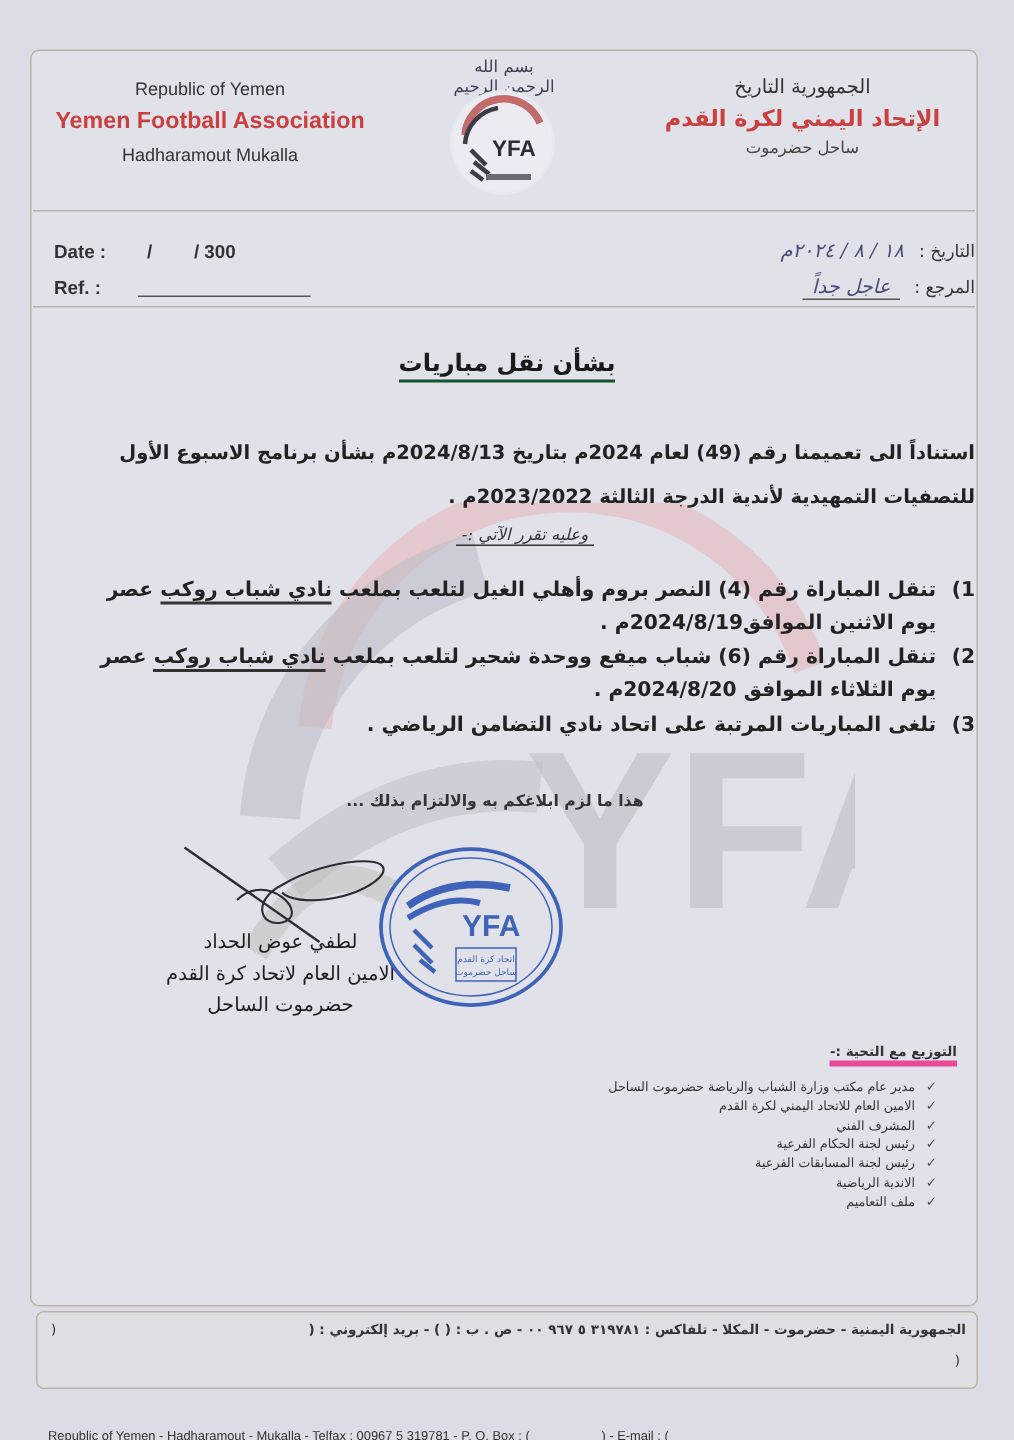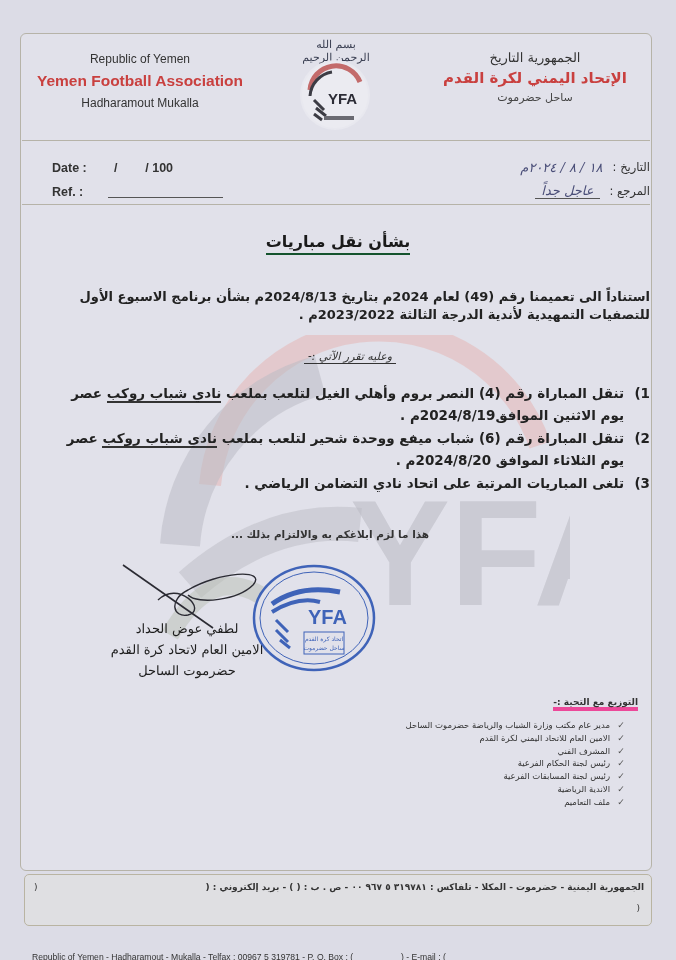--- a/index.html
+++ b/index.html
@@ -35,35 +35,35 @@
   .en-title { font-family:"Liberation Sans", sans-serif; font-size:15.5px; font-weight:bold; color:#c9403f; margin:6px 0 6px; }
   .ar-block { position:absolute; right:26px; top:50px; width:230px; text-align:center; direction:rtl; }
   .ar-small { font-family:"DejaVu Serif", serif; font-size:13px; color:#333; }
   .ar-title { font-family:"DejaVu Sans", sans-serif; font-size:15px; font-weight:bold; color:#c9403f; margin:4px 0 4px; }
   .ar-sub { font-family:"DejaVu Sans", sans-serif; font-size:11px; color:#444; }
 
   .basmala { position:absolute; left:300px; top:38px; width:72px; font-family:"DejaVu Serif", serif; font-size:11px; color:#3a3f52; text-align:center; direction:rtl; }
   .logo { position:absolute; left:300px; top:60px; width:70px; height:70px; border-radius:50%; background:#e8e8ef; }
 
   
-  .meta-en { position:absolute; left:36px; top:156px; font-family:"Liberation Sans", sans-serif; font-size:12.5px; color:#333; font-weight:bold;margin-left:16px; }
+  .meta-en { position:absolute; left:36px; top:156px; font-family:"Liberation Sans", sans-serif; font-size:12.5px; color:#333; font-weight:bold; }
   .meta-row { height:24px; display:flex; align-items:center; }
   .meta-label { width:62px; }
   .ref-line { display:inline-block; width:115px; border-bottom:1px solid #555; margin-left:-6px; height:10px; }
   .meta-ar { position:absolute; right:26px; top:155px; direction:rtl; font-size:11.5px; color:#333; }
   .meta-ar .meta-row { justify-content:flex-start; }
   .hand { font-family:"DejaVu Serif", serif; font-style:italic; color:#4a4e78; font-size:13px; margin-right:10px; }
   .hand-line { border-bottom:1px solid #555; padding:0 6px; }
 
   
   .title-block { position:absolute; left:40px; top:228px; width:596px; text-align:center; direction:rtl; }
   .title1 { font-size:16px; font-weight:bold; color:#1a1a1a; }
   .title2 { font-size:16px; font-weight:bold; color:#1a1a1a; display:inline-block; margin-top:4px; border-bottom:2px solid #14532d; padding-bottom:2px; }
 
-  .intro { position:absolute; left:50px; top:288px; width:600px; direction:rtl; text-align:right; font-size:13px; line-height:18px; font-weight:bold; color:#222; }
+  .intro { position:absolute; left:50px; top:288px; width:600px; direction:rtl; text-align:right; font-size:13px; line-height:29px; font-weight:bold; color:#222; }
 
   .decision { position:absolute; left:290px; top:350px; width:120px; text-align:center; direction:rtl; font-family:"DejaVu Serif", serif; font-style:italic; font-size:11px; color:#333; }
   .decision span { border-bottom:1px solid #333; padding:0 4px; }
 
   .items { position:absolute; left:50px; top:382px; width:600px; direction:rtl; text-align:right; font-size:13.5px; font-weight:bold; color:#222; }
   .item { display:flex; line-height:22px; margin-bottom:1px; }
   .item .num { width:26px; flex:none; }
   .item .txt { flex:1; }
   .ul { border-bottom:2px solid #333; }
 
@@ -125,21 +125,21 @@
 
   <div class="ar-block">
     <div class="ar-small">الجمهورية التاريخ</div>
     <div class="ar-title">الإتحاد اليمني لكرة القدم</div>
     <div class="ar-sub">ساحل حضرموت</div>
   </div>
 
   <div class="meta-en">
     <div class="meta-row">
       <span class="meta-label">Date :</span>
-      <span style="white-space:pre;">/        / 100</span>
+      <span style="white-space:pre;">/        / 300</span>
     </div>
     <div class="meta-row">
       <span class="meta-label">Ref. :</span>
       <span class="ref-line"></span>
     </div>
   </div>
 
   <div class="meta-ar">
     <div class="meta-row">
       <span>التاريخ :</span>

